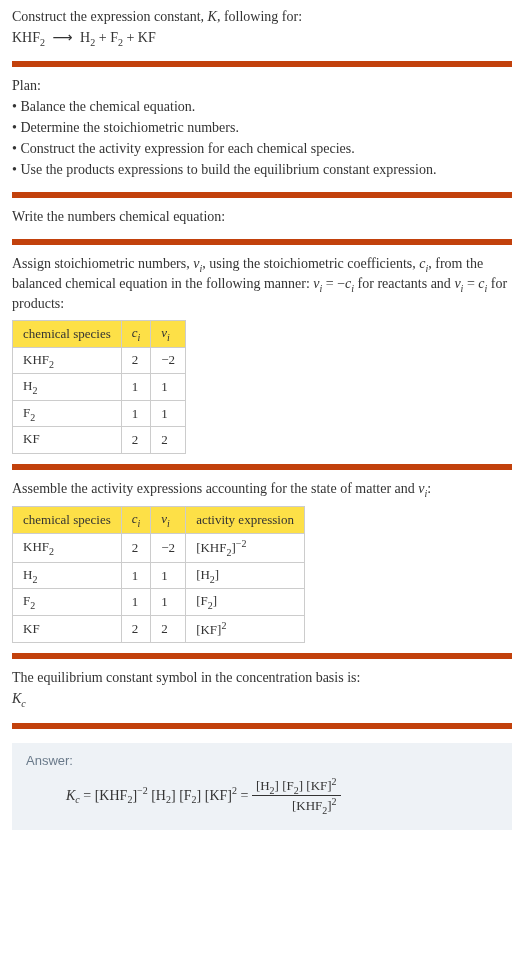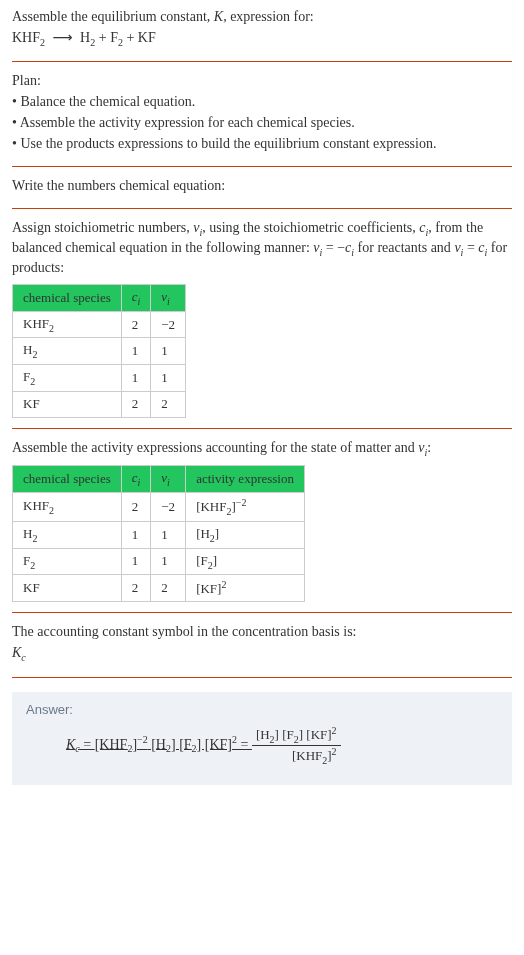--- a/index.html
+++ b/index.html
@@ -5,21 +5,21 @@
   body {
     margin: 0;
     padding: 8px 12px;
     font-family: Georgia, 'Times New Roman', serif;
     font-size: 14px;
     color: #333;
     background: #fff;
     width: 500px;
   }
   .section {
-    border-top: 1px solid #c2410c;
+    border-top: 6px solid #c2410c;
     padding: 10px 0;
   }
   .section.first {
     border-top: none;
     padding-top: 0;
   }
   p { margin: 0 0 2px 0; line-height: 1.35; }
   .eq { font-family: Georgia, serif; }
   sub { font-size: 10px; vertical-align: sub; }
   sup { font-size: 10px; vertical-align: super; }
@@ -29,66 +29,66 @@
     border-collapse: collapse;
     margin-top: 6px;
     font-size: 13px;
   }
   table.data th, table.data td {
     border: 1px solid #ccc;
     padding: 4px 10px;
     text-align: left;
     font-weight: normal;
   }
-  table.data th { background: #22c55e; }
+  table.data th { background: #fde047; }
   .answerbox {
     background: #eef2f6;
     border-radius: 0;
-    padding: 10px 14px 20px 14px;
+    padding: 10px 14px 14px 14px;
     margin-top: 4px;
   }
   .answerbox .label {
     color: #6a7a8a;
     font-size: 13px;
     font-family: Arial, sans-serif;
     margin-bottom: 8px;
   }
   .frac {
     display: inline-block;
     vertical-align: middle;
     text-align: right;
     font-size: 13px;
   }
   .frac .num { display:block; border-bottom:1px solid #333; padding: 0 4px; }
   .frac .den { display:block; padding: 0 4px; }
   .kcline {
     text-align: left;
     padding-left: 40px;
     font-size: 14px;
-    text-decoration: underline;
   }
 </style>
 </head>
 <body>
 
 <div class="section first">
   <p>
-    <span>Assemble the equilibrium constant, </span><span class="ital">K</span><span>, expression for:</span>
+    <span>Construct the expression constant, </span><span class="ital">K</span><span>, following for:</span>
   </p>
   <p class="eq">
     <span><span>KHF</span><sub>2</sub></span>
     <span class="arrow">⟶</span>
     <span><span>H</span><sub>2</sub></span><span> + </span><span><span>F</span><sub>2</sub></span><span> + </span><span>KF</span>
   </p>
 </div>
 
 <div class="section">
   <p>Plan:</p>
   <p>• Balance the chemical equation.</p>
-  <p>• Assemble the activity expression for each chemical species.</p>
+  <p>• Determine the stoichiometric numbers.</p>
+  <p>• Construct the activity expression for each chemical species.</p>
   <p>• Use the products expressions to build the equilibrium constant expression.</p>
 </div>
 
 <div class="section">
   <p>Write the numbers chemical equation:</p>
 </div>
 
 <div class="section">
   <p>
     <span>Assign stoichiometric numbers, </span><span class="ital">ν</span><sub class="ital">i</sub><span>, using the stoichiometric coefficients, </span><span class="ital">c</span><sub class="ital">i</sub><span>, from the balanced chemical equation in the following manner: </span><span class="ital">ν</span><sub class="ital">i</sub><span> = −</span><span class="ital">c</span><sub class="ital">i</sub><span> for reactants and </span><span class="ital">ν</span><sub class="ital">i</sub><span> = </span><span class="ital">c</span><sub class="ital">i</sub><span> for products:</span>
@@ -158,21 +158,21 @@
       <td><span>KF</span></td>
       <td>2</td>
       <td>2</td>
       <td><span>[KF</span>]<sup>2</sup></td>
     </tr>
   </tbody>
     </table>
 </div>
 
 <div class="section">
-  <p>The accounting constant symbol in the concentration basis is:</p>
+  <p>The equilibrium constant symbol in the concentration basis is:</p>
   <p><span class="ital">K</span><sub class="ital">c</sub></p>
 </div>
 
 <div class="section">
   <div class="answerbox">
     <div class="label">Answer:</div>
     <div class="kcline">
       <span class="ital">K</span><sub class="ital">c</sub><span> = </span><span>[KHF</span><sub>2</sub>]<sup>−2</sup><span> [H</span><sub>2</sub><span>] [F</span><sub>2</sub><span>] [KF]</span><sup>2</sup><span> = </span><span class="frac">
         <span class="num"><span>[H</span><sub>2</sub><span>] [F</span><sub>2</sub><span>] [KF]</span><sup>2</sup></span>
         <span class="den"><span>[KHF</span><sub>2</sub>]<sup>2</sup></span>

